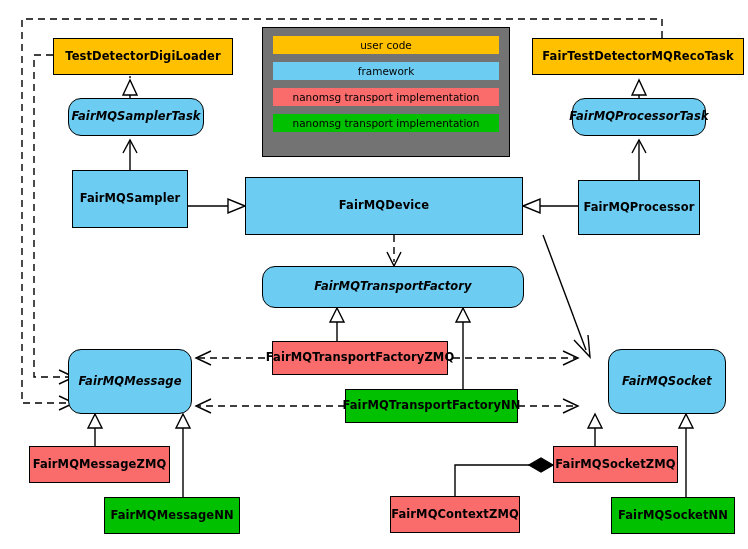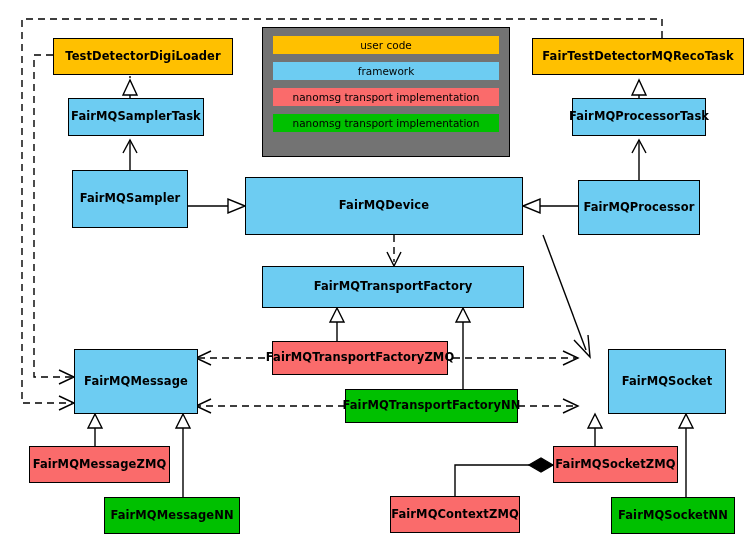--- a/index.html
+++ b/index.html
@@ -26,20 +26,22 @@
     justify-content: center;
     text-align: center;
     font-size: 11.5px;
     font-weight: bold;
     color: #000000;
     line-height: 1.15;
     letter-spacing: 0.1px;
     z-index: 5;
   }
   .node.abstract {
+    font-style: italic;
+    border-radius: 13px;
   }
   .c-user      { background: #FFC000; }
   .c-framework { background: #6DCCF2; }
   .c-zeromq    { background: #FA6B6B; }
   .c-nanomsg   { background: #00C000; }
 
   #legend {
     position: absolute;
     box-sizing: border-box;
     border: 1.5px solid #000000;
@@ -201,21 +203,21 @@
   </div>
 
   <div class="node c-zeromq" style="left:272px; top:341px; width:176px; height:34px;">
     <span>FairMQTransportFactoryZMQ</span>
   </div>
 
   <div class="node c-nanomsg" style="left:345px; top:389px; width:173px; height:34px;">
     <span>FairMQTransportFactoryNN</span>
   </div>
 
-  <div class="node c-framework abstract" style="left:74px; top:349px; width:124px; height:65px;">
+  <div class="node c-framework abstract" style="left:68px; top:349px; width:124px; height:65px;">
     <span>FairMQMessage</span>
   </div>
 
   <div class="node c-zeromq" style="left:29px; top:446px; width:141px; height:37px;">
     <span>FairMQMessageZMQ</span>
   </div>
 
   <div class="node c-nanomsg" style="left:104px; top:497px; width:136px; height:37px;">
     <span>FairMQMessageNN</span>
   </div>

